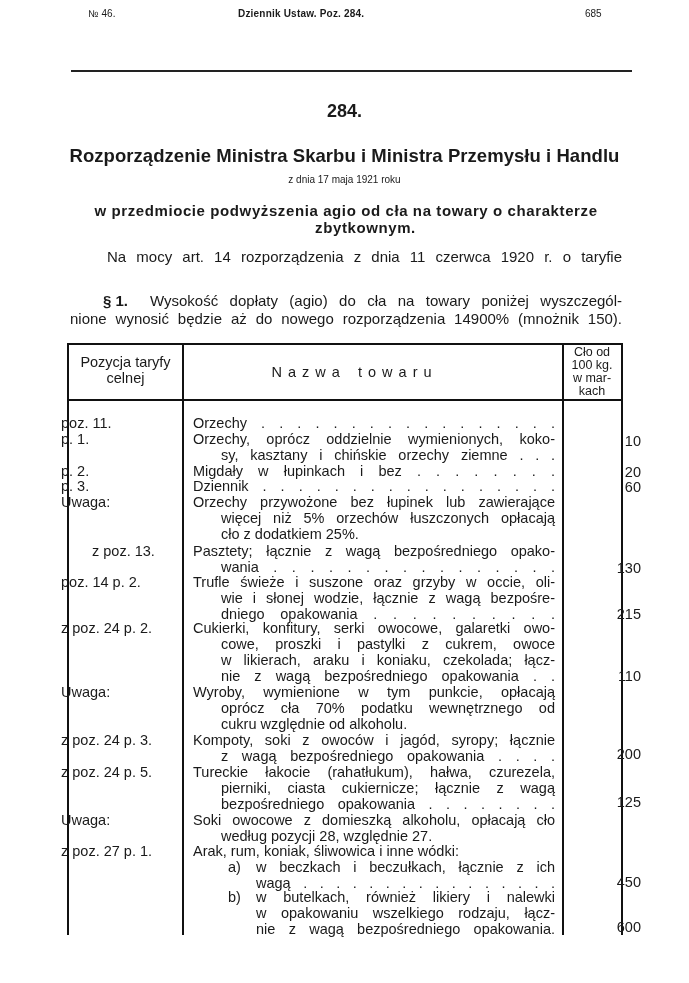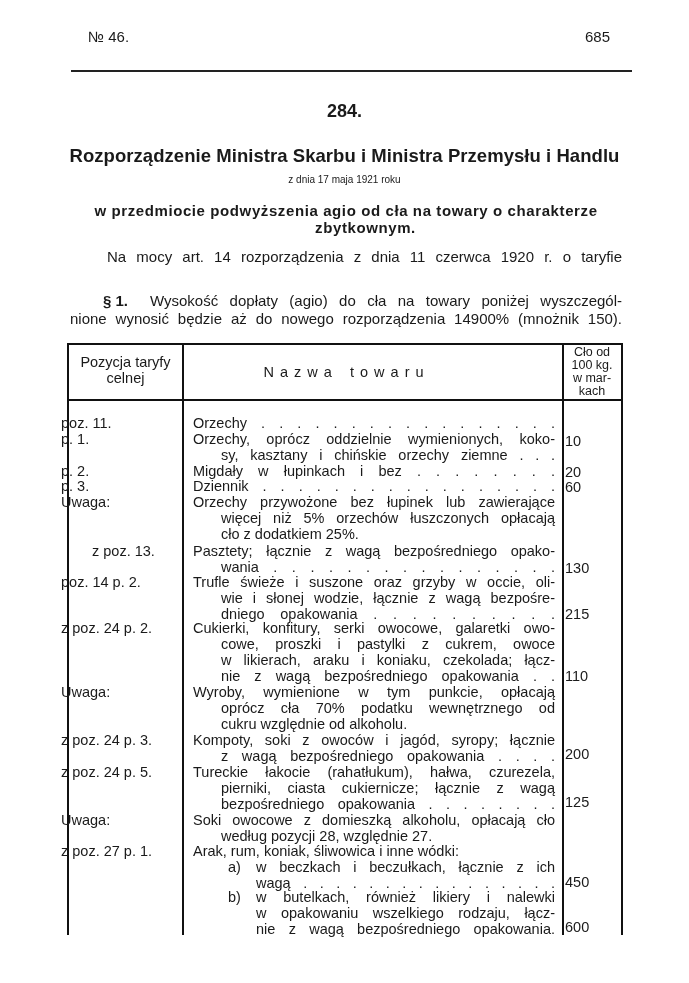--- a/index.html
+++ b/index.html
@@ -1,43 +1,44 @@
 <!DOCTYPE html>
 <html><head>
 <meta charset="utf-8">
 <style>
   html, body { margin:0; padding:0; background:#ffffff; }
   body { width:689px; height:983px; position:relative; overflow:hidden;
          font-family:"Liberation Sans Narrow","Liberation Sans", sans-serif; color:#1a1a1a; }
   .page { position:absolute; left:0; top:0; width:689px; height:983px; }
   .abs { position:absolute; white-space:nowrap; }
-  .hdr { font-size:15px; top:8px;margin-top:20px; }
+  .hdr { font-size:10px; top:8px; }
   .hdr-bold { font-weight:bold; letter-spacing:0.2px; }
   .rule { position:absolute; left:71px; width:561px; top:70px; height:2px; background:#222; }
   .center { left:0; width:689px; text-align:center; }
   .num { font-weight:bold; font-size:18px; top:101px; }
   .title { font-weight:bold; font-size:18.5px; top:145px; letter-spacing:0.05px; }
   .date { font-size:10px; top:174px; }
   .subj { font-weight:bold; font-size:15px; letter-spacing:0.6px; }
   .para { font-size:15px; left:70px; width:552px; text-align:justify; text-align-last:justify; }
   .tb-line { position:absolute; background:#111; }
   .cell { position:absolute; font-size:14.5px; white-space:nowrap; line-height:16px; }
   .col1 { left:61px; }
   .col2 { left:193px; width:362px; }
   .col2i { left:221px; width:334px; }
-  .col3 { left:565px; width:76px; text-align:left; }
+  .col3 { left:565px; width:76px; text-align:right; }
   .just { text-align:justify; text-align-last:justify; }
   .hcell { position:absolute; text-align:center; font-size:14.5px; line-height:16px; }
 </style>
 </head>
 <body>
 
 <div class="page">
 
   <div class="abs hdr" style="left:88px;">№ 46.</div>
+  <div class="abs hdr hdr-bold" style="left:238px;">Dziennik Ustaw. Poz. 284.</div>
   <div class="abs hdr" style="left:585px;">685</div>
   <div class="rule"></div>
 
   <div class="abs center num">284.</div>
   <div class="abs center title">Rozporządzenie Ministra Skarbu i Ministra Przemysłu i Handlu</div>
   <div class="abs center date">z dnia 17 maja 1921 roku</div>
   <div class="abs subj" style="left:70px; width:552px; top:202px; text-align:center;">w przedmiocie podwyższenia agio od cła na towary o charakterze</div>
   <div class="abs center subj" style="top:219px;padding-left:21px;">zbytkownym.</div>
 
   <div class="abs para" style="left:107px; width:515px; top:248px;">Na mocy art. 14 rozporządzenia z dnia 11 czerwca 1920 r. o taryfie</div>
@@ -51,21 +52,21 @@
     <div class="tb-line" style="left:68px; top:399px; width:555px; height:2px;"></div>
     <div class="tb-line" style="left:67px; top:343px; width:2px; height:592px;"></div>
     <div class="tb-line" style="left:182px; top:343px; width:1.5px; height:592px;"></div>
     <div class="tb-line" style="left:562px; top:343px; width:1.5px; height:592px;"></div>
     <div class="tb-line" style="left:621px; top:343px; width:2px; height:592px;"></div>
 
     <div class="hcell" style="left:69px; width:113px; top:354px;">
       <div>Pozycja taryfy</div>
       <div>celnej</div>
     </div>
-    <div class="hcell" style="left:183px; width:321px; top:364px; word-spacing:2px; white-space:pre;">N a z w a   t o w a r u</div>
+    <div class="hcell" style="left:191px; width:321px; top:364px; word-spacing:2px; white-space:pre;">N a z w a   t o w a r u</div>
     <div class="hcell" style="left:563px; width:58px; top:346px; font-size:12.5px; line-height:13px;">
       <div>Cło od</div>
       <div>100 kg.</div>
       <div>w mar-</div>
       <div>kach</div>
     </div>
 
     <div class="cell col1" style="top:415px;">poz. 11.</div>
     <div class="cell col2 just" style="top:415px;">Orzechy . . . . . . . . . . . . . . . . .</div>
 

